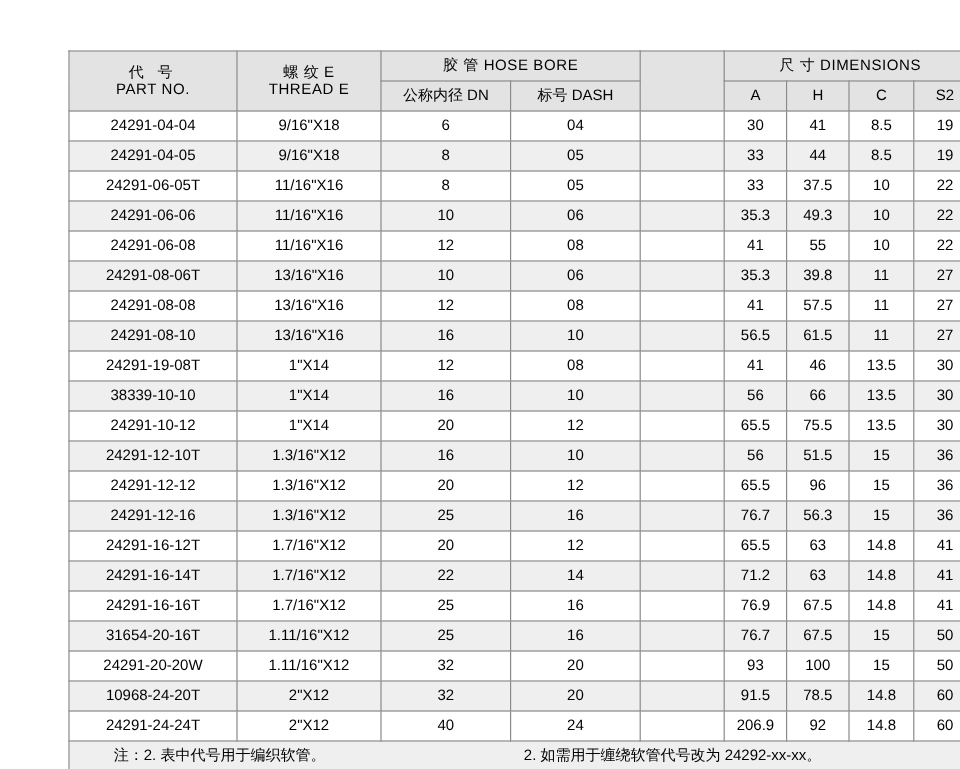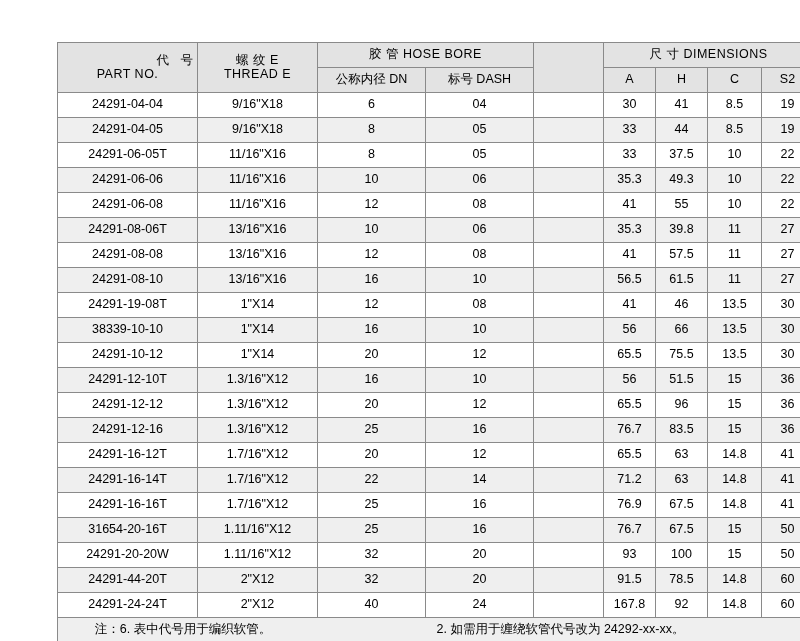--- a/index.html
+++ b/index.html
@@ -48,21 +48,20 @@
   }
   .hdr-main {
     font-size: 13px;
     letter-spacing: 0.5px;
   }
   .hdr-sub {
     font-size: 12.5px;
   }
   .cn-space {
     letter-spacing: 4px;
-    text-align: right;
   }
   .note-row td {
     background: #efefef;
     text-align: left;
     font-size: 12px;
     height: 22px;
     padding: 0 8px;
     white-space: nowrap;
   }
   .note-line {
@@ -264,21 +263,21 @@
           <td>15</td>
           <td>36</td>
         </tr>
         <tr class="even">
           <td>24291-12-16</td>
           <td>1.3/16"X12</td>
           <td>25</td>
           <td>16</td>
           <td></td>
           <td>76.7</td>
-          <td>83.5</td>
+          <td>56.3</td>
           <td>15</td>
           <td>36</td>
         </tr>
         <tr class="odd">
           <td>24291-16-12T</td>
           <td>1.7/16"X12</td>
           <td>20</td>
           <td>12</td>
           <td></td>
           <td>65.5</td>
@@ -324,47 +323,47 @@
           <td>1.11/16"X12</td>
           <td>32</td>
           <td>20</td>
           <td></td>
           <td>93</td>
           <td>100</td>
           <td>15</td>
           <td>50</td>
         </tr>
         <tr class="even">
-          <td>24291-44-20T</td>
+          <td>10968-24-20T</td>
           <td>2"X12</td>
           <td>32</td>
           <td>20</td>
           <td></td>
           <td>91.5</td>
           <td>78.5</td>
           <td>14.8</td>
           <td>60</td>
         </tr>
         <tr class="odd">
           <td>24291-24-24T</td>
           <td>2"X12</td>
           <td>40</td>
           <td>24</td>
           <td></td>
-          <td>167.8</td>
+          <td>206.9</td>
           <td>92</td>
           <td>14.8</td>
           <td>60</td>
         </tr>
       </tbody>
     <tfoot>
       <tr class="note-row">
         <td colspan="9">
           <div class="note-line">
-            <span class="note-a">注：6. 表中代号用于编织软管。</span>
+            <span class="note-a">注：2. 表中代号用于编织软管。</span>
             <span class="note-b">2. 如需用于缠绕软管代号改为 24292-xx-xx。</span>
           </div>
         </td>
       </tr>
 
     </tfoot>
   </table>
 </div>
 
 </body></html>

